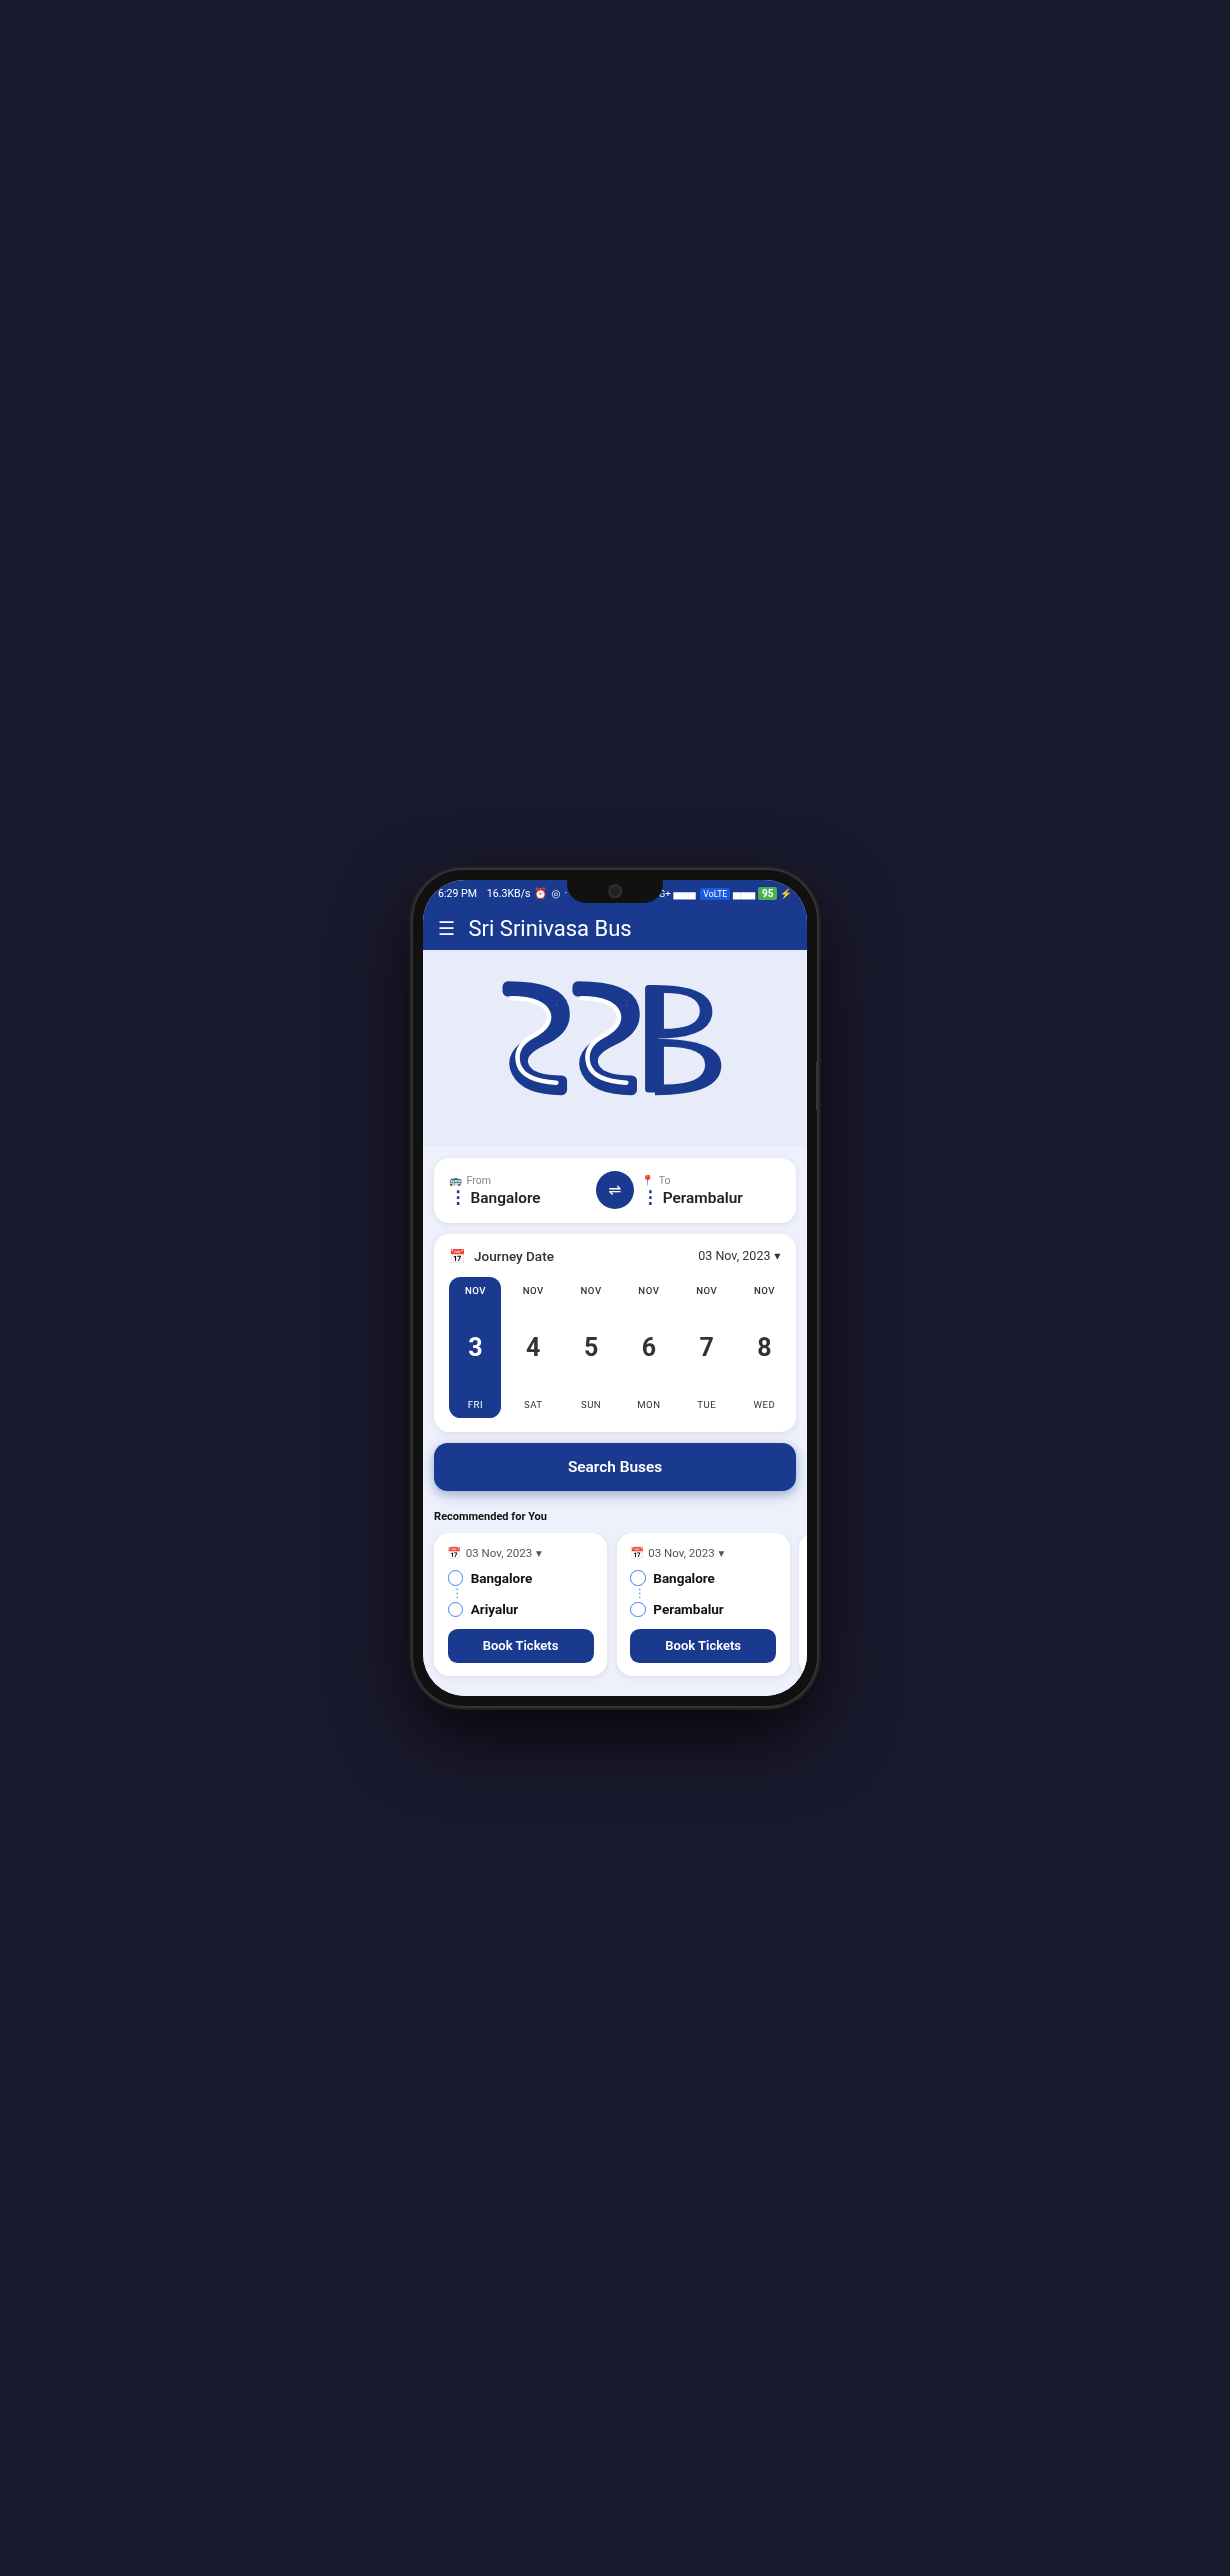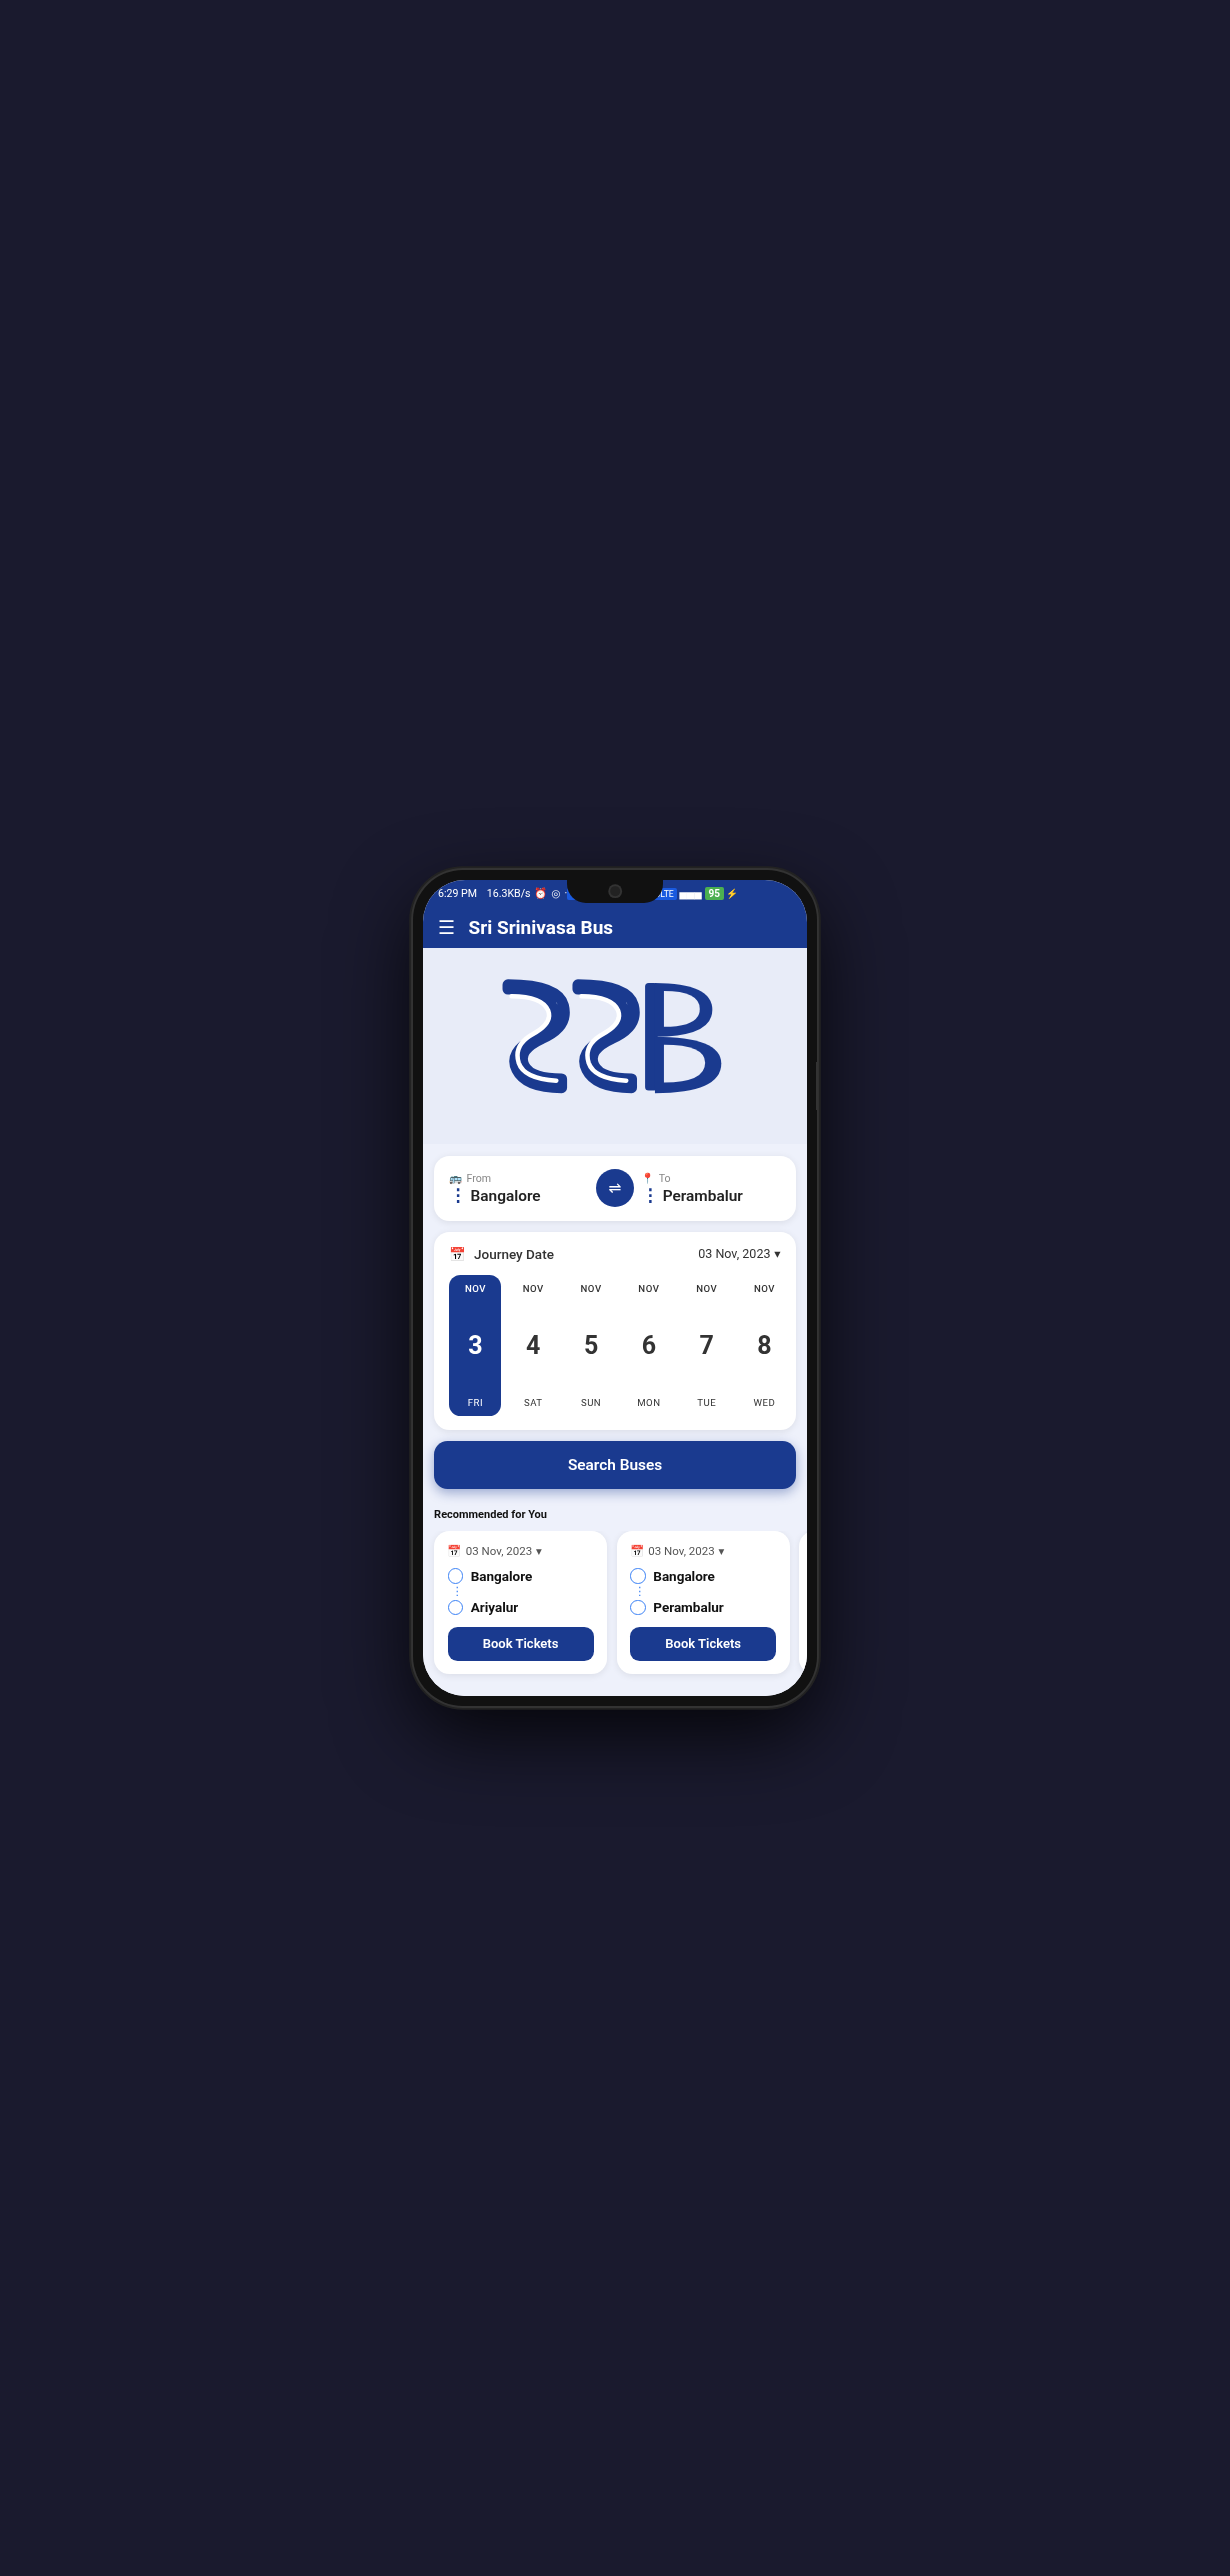--- a/index.html
+++ b/index.html
@@ -33,21 +33,21 @@
       flex-direction: column;
     }
 
     
     .status-bar {
       background: #1a3a8f;
       color: white;
       font-size: 10.6px;
       padding: 7.7px 15.4px 5.8px;
       display: flex;
-      justify-content: flex-start;
+      justify-content: space-between;
       align-items: center;
       flex-shrink: 0;
     }
     .status-left { display: flex; align-items: center; gap: 3.8px; }
     .status-right { display: flex; align-items: center; gap: 2.9px; font-size: 9.6px; }
     .battery-icon {
       background: #4caf50;
       border-radius: 1.9px;
       padding: 1px 3.8px;
       font-size: 10px;
@@ -58,21 +58,21 @@
     .nav-bar {
       background: #1a3a8f;
       color: white;
       padding: 9.6px 15.4px;
       display: flex;
       align-items: center;
       gap: 13.5px;
       flex-shrink: 0;
     }
     .hamburger-icon { font-size: 19px; cursor: pointer; }
-    .nav-title { font-size: 19px; font-weight: 700; }
+    .nav-title { font-size: 22px; font-weight: 400; }
 
     
     .scroll-content {
       flex: 1;
       overflow-y: auto;
       background: #eef1fb;
     }
     .scroll-content::-webkit-scrollbar { display: none; }
 
     

